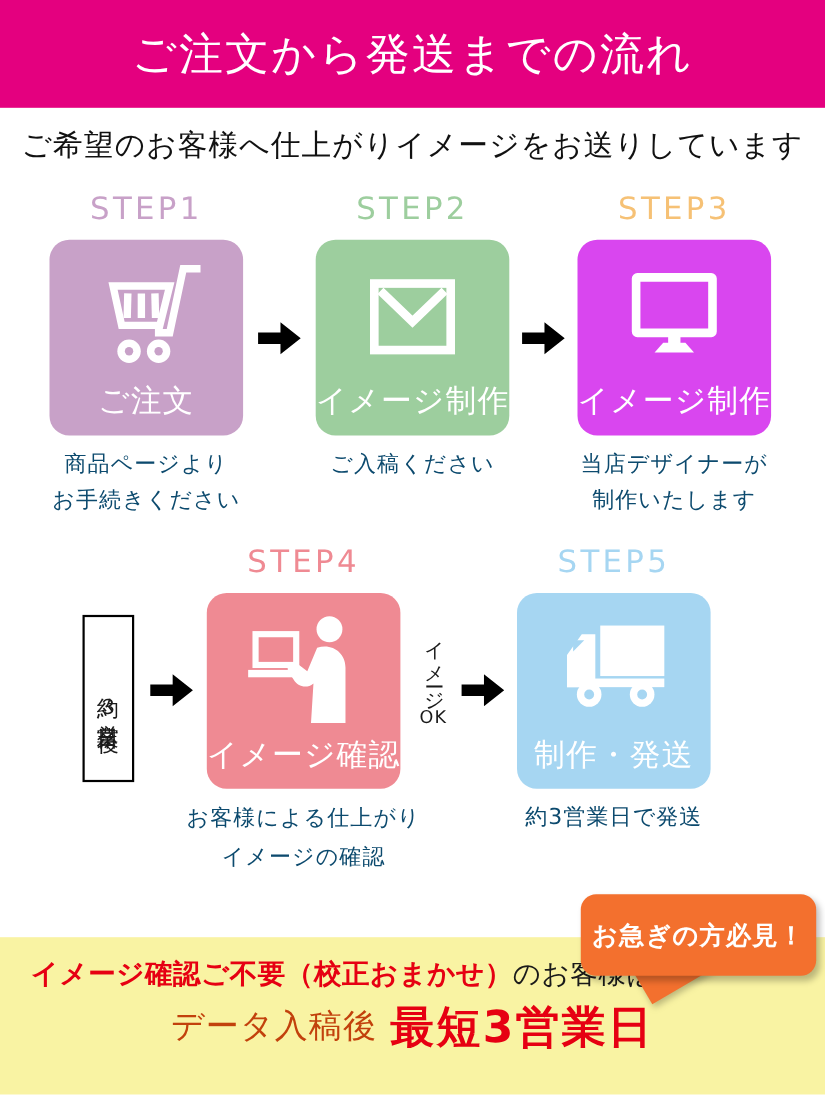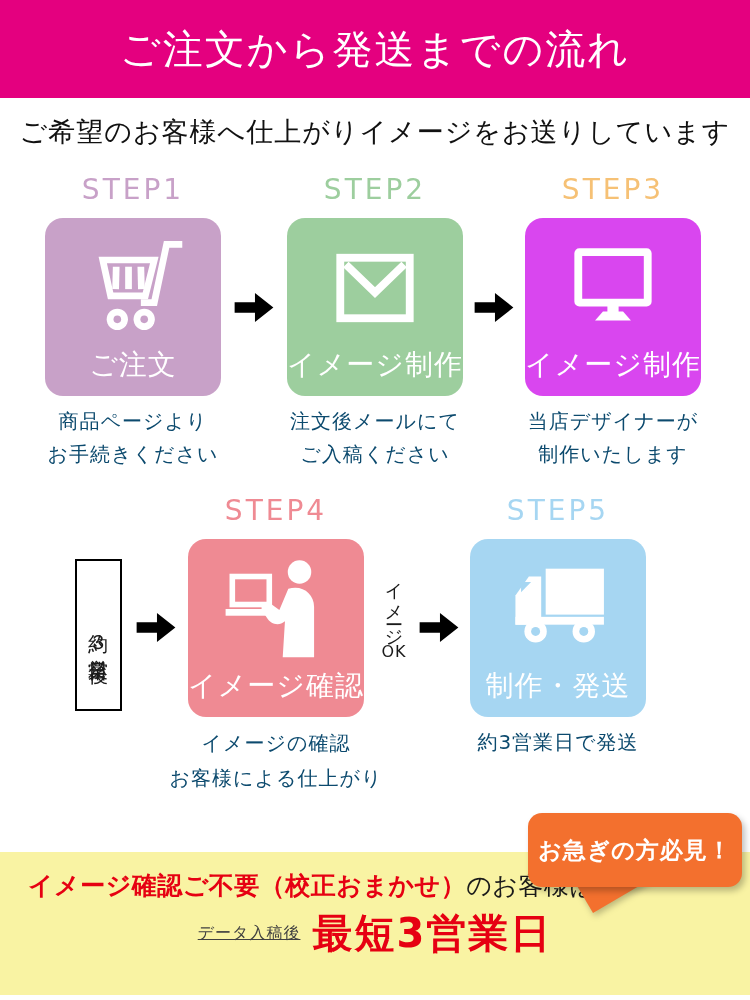--- a/index.html
+++ b/index.html
@@ -53,21 +53,21 @@
   .image-ok .latin{font-size:16px;margin-top:3px;letter-spacing:1px;}
 
   
   .footer-band{position:absolute;left:0;top:852px;width:750px;height:143px;}
   .footer-line1{position:absolute;left:28px;top:869px;font-size:25px;
     letter-spacing:0.5px;white-space:nowrap;}
   .footer-line1 .hl{font-weight:bold;margin-top:25px;}
   .footer-line1 .rest{color:#1a1a1a;}
   .footer-line2{position:absolute;left:0;top:906px;width:750px;
     display:flex;align-items:center;justify-content:center;gap:12px;white-space:nowrap;}
-  .footer-line2 .pre,.footer-line2 .suf{font-size:16px;letter-spacing:1px;color:#404040;text-decoration:underline;}
+  .footer-line2 .pre,.footer-line2 .suf{font-size:30px;letter-spacing:1px;color:#c2410c;}
   .footer-line2 .big{font-size:40px;font-weight:bold;letter-spacing:2px;}
 
   
   .bubble{position:absolute;left:528px;top:813px;width:214px;height:74px;
     border-radius:14px;display:flex;align-items:center;justify-content:center;
     box-shadow:3px 4px 6px rgba(0,0,0,0.25);z-index:2;}
   .bubble-text{color:#fff;font-size:23px;font-weight:bold;letter-spacing:1px;white-space:nowrap;}
   .bubble-tail{position:absolute;left:565px;top:879px;width:92px;height:36px;z-index:1;
     filter:drop-shadow(2px 3px 3px rgba(0,0,0,0.25));}
 </style>
@@ -108,21 +108,20 @@
   <div class="step" id="step2">
     <div class="step-label" style="color: rgb(157, 206, 158);">STEP2</div>
     <div class="step-box" style="background: rgb(157, 206, 158);">
       <svg class="pict" viewBox="0 0 100 100">
         <rect x="19" y="23" width="62" height="54" fill="none" stroke="#ffffff" stroke-width="7"></rect>
         <polyline points="24,29 50,54 76,29" fill="none" stroke="#ffffff" stroke-width="7"></polyline>
       </svg>
       <div class="step-name">イメージ制作</div>
     </div>
     <div class="step-captions">
-      <div>注文後メールにて</div>
       <div>ご入稿ください</div>
     </div>
   </div>
 
   <div class="step" id="step3">
     <div class="step-label" style="color: rgb(246, 193, 117);">STEP3</div>
     <div class="step-box" style="background: #d946ef;">
       <svg class="pict" viewBox="0 0 100 100">
         <rect x="19" y="18" width="62" height="45" rx="1" fill="none" stroke="#ffffff" stroke-width="7"></rect>
         <rect x="45" y="63" width="10" height="9" fill="#ffffff"></rect>
@@ -141,22 +140,22 @@
     <div class="step-box" style="background: rgb(239, 138, 147);">
       <svg class="pict" viewBox="0 0 100 100">
         <rect x="11" y="21" width="33" height="25" fill="none" stroke="#ffffff" stroke-width="5"></rect>
         <rect x="5" y="50" width="42" height="6" fill="#ffffff"></rect>
         <circle cx="71" cy="17" r="10.5" fill="#ffffff"></circle>
         <path d="M61 32 C73 28 84 36 84 48 L84 93 L56 93 L58 61 C52 66 45 63 42 58 L38 52 C35 47 40 42 45 45 L53 51 Z" fill="#ffffff"></path>
       </svg>
       <div class="step-name">イメージ確認</div>
     </div>
     <div class="step-captions">
+      <div>お客様による仕上がり</div>
       <div>イメージの確認</div>
-      <div>お客様による仕上がり</div>
     </div>
   </div>
 
   <div class="step" id="step5">
     <div class="step-label" style="color: rgb(166, 214, 242);">STEP5</div>
     <div class="step-box" style="background: rgb(166, 214, 242);">
       <svg class="pict" viewBox="0 0 100 100">
         <rect x="39" y="14" width="52" height="41" fill="#ffffff"></rect>
         <path d="M12 64 V38 L24 21 H35 V64 Z" fill="#ffffff"></path>
         <polygon points="17,35 17,26 26,26" style="fill: rgb(166, 214, 242);"></polygon>

